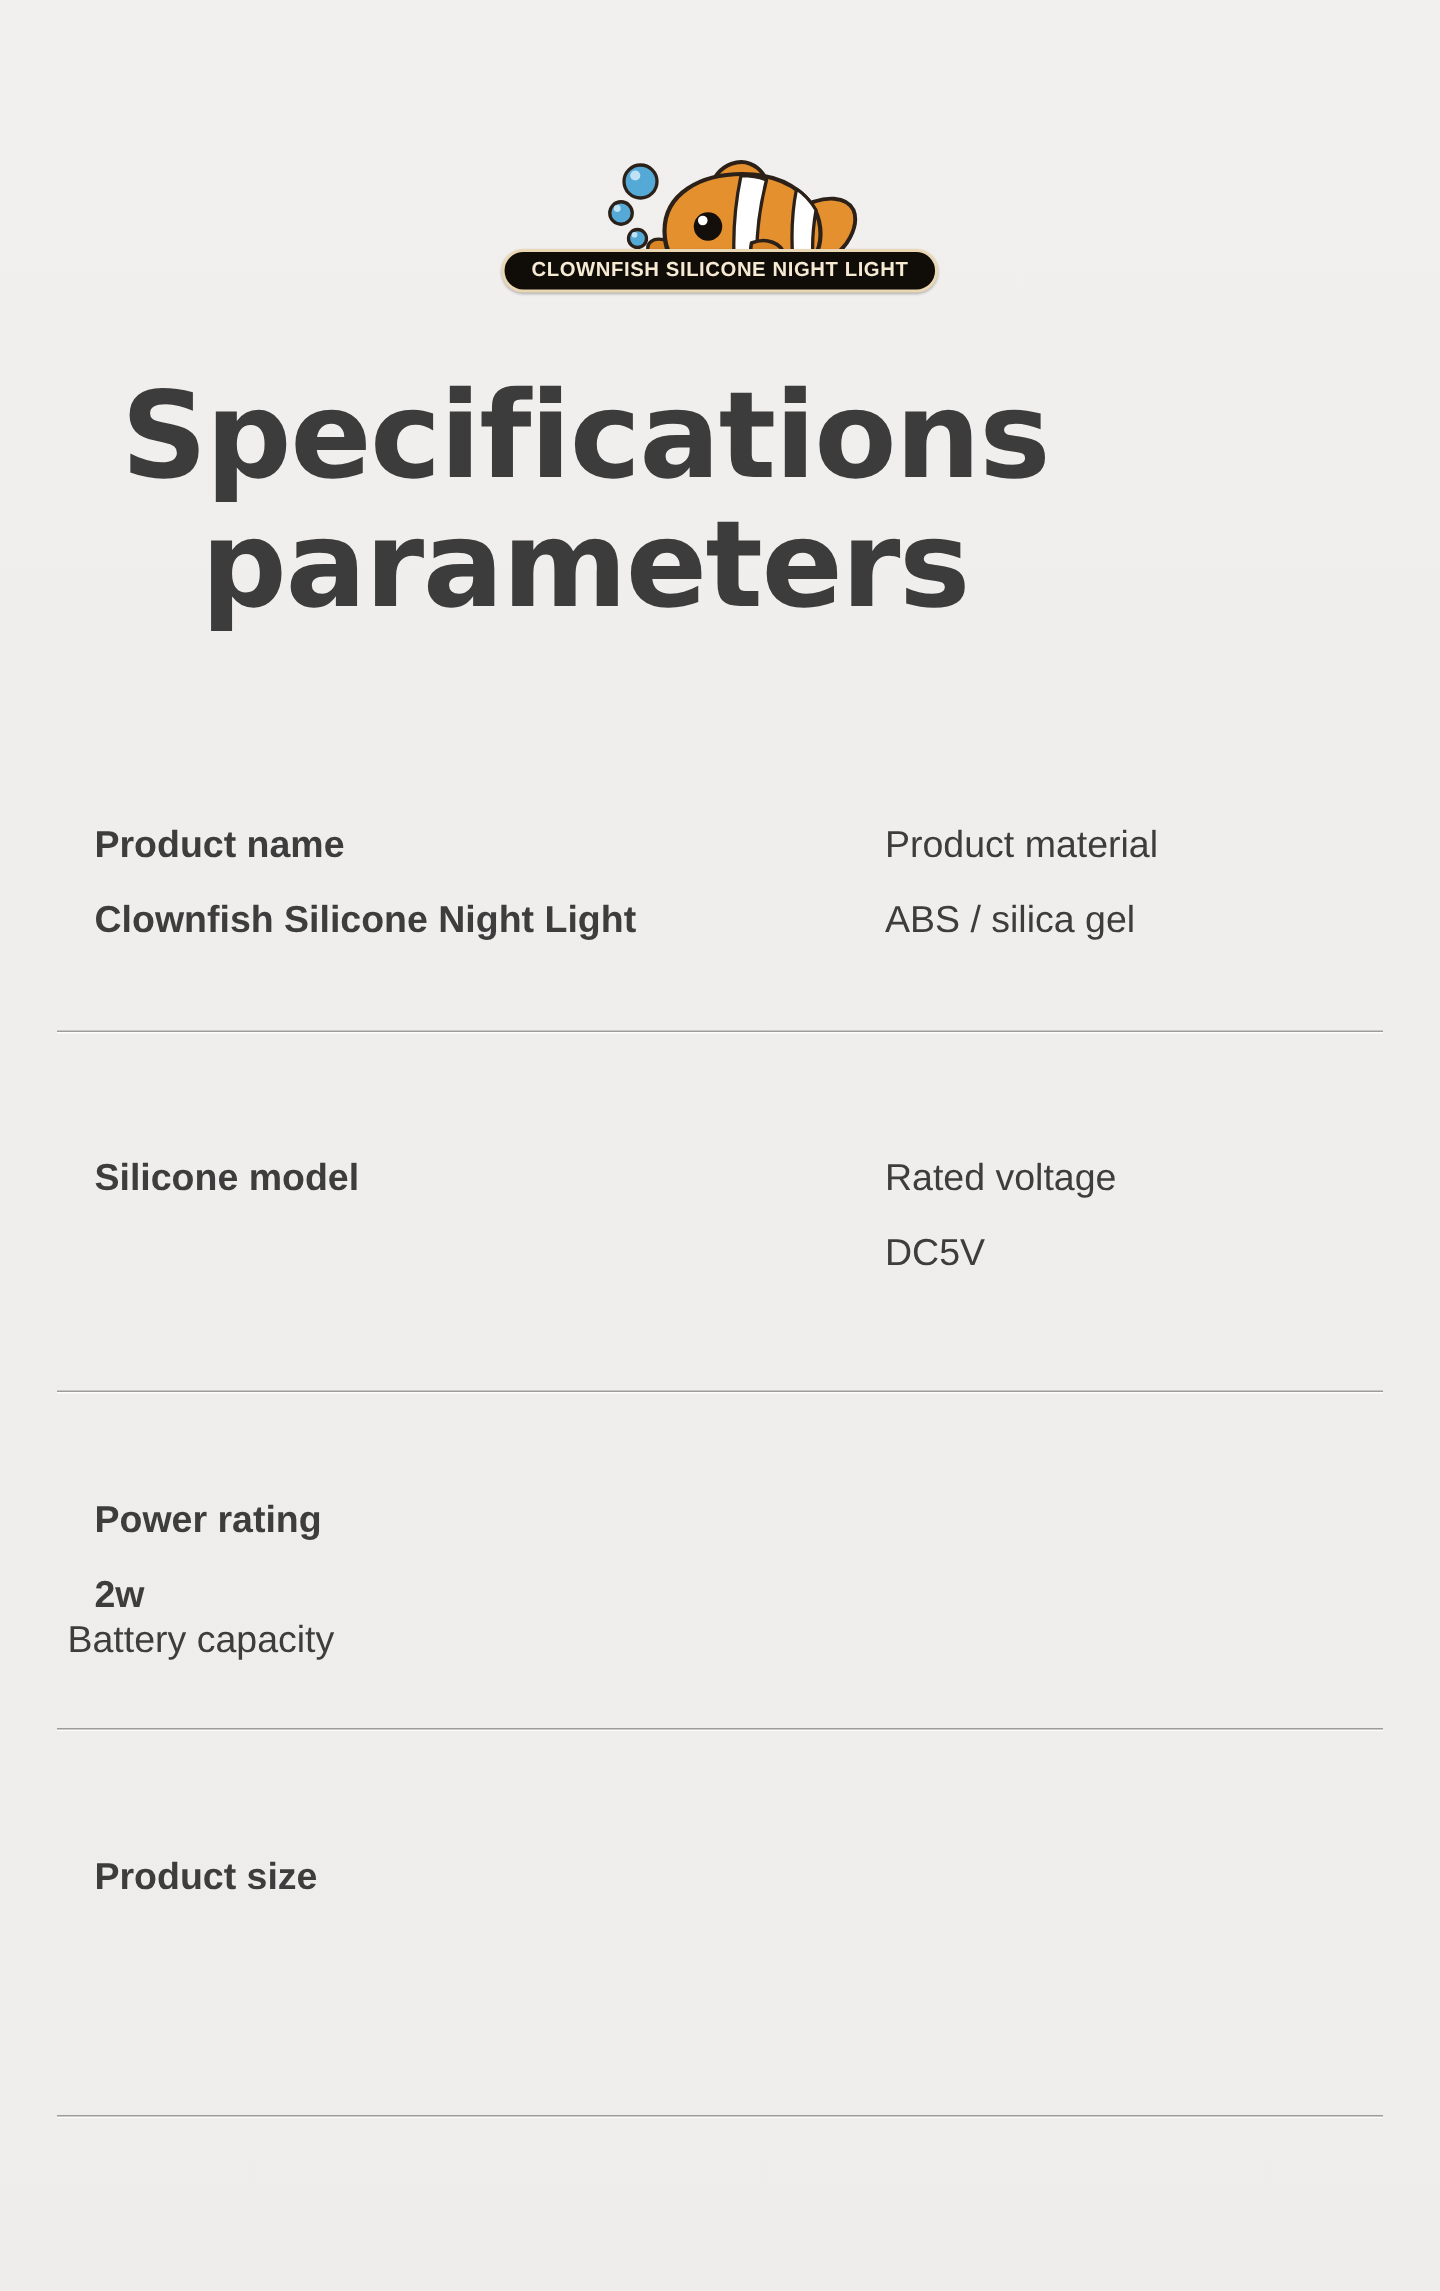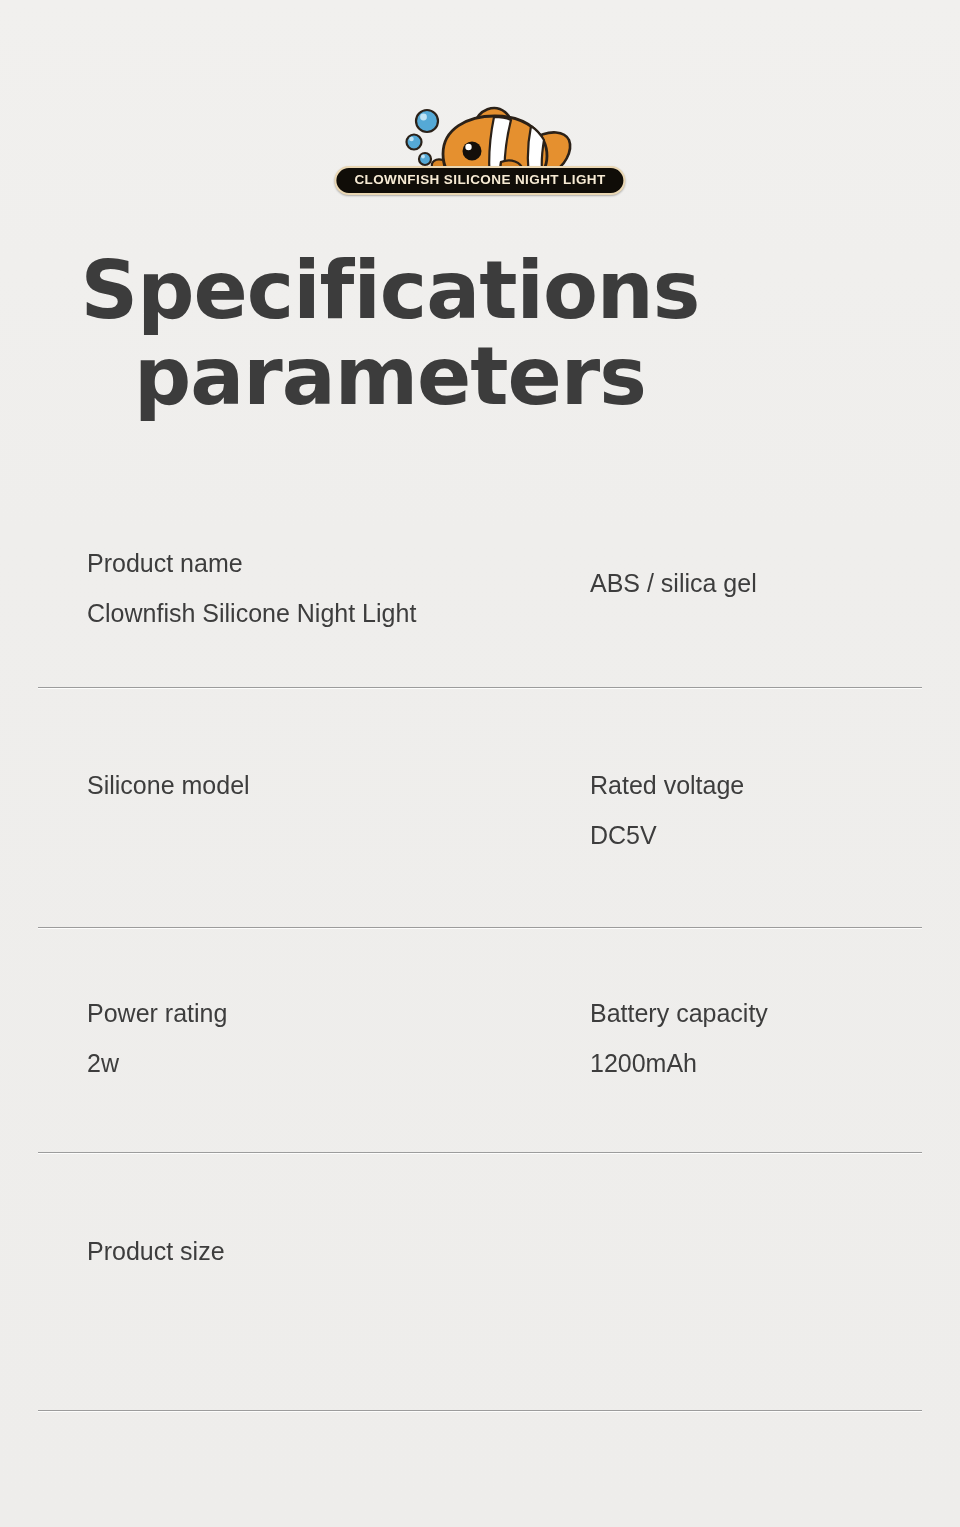--- a/index.html
+++ b/index.html
@@ -86,21 +86,21 @@
     width: 960px;
   }
   .spec-row {
     position: relative;
     display: flex;
     align-items: flex-start;
   }
   .spec-cell {
     box-sizing: border-box;
   }
-  .spec-cell.left  { width: 545px; padding-left: 87px; }
+  .spec-cell.left  { width: 545px; padding-left: 63px; font-weight: bold; }
   .spec-cell.right { width: 415px; padding-left: 45px; }
   .spec-label {
     display: block;
     font-family: "Liberation Sans", sans-serif;
     font-size: 25px;
     line-height: 30px;
     color: #3d3d3d;
     white-space: nowrap;
   }
   .spec-value {
@@ -121,21 +121,21 @@
     box-shadow: 0 1px 0 rgba(255,255,255,0.85);
   }
   
   .d1 { top: 687px; }
   .d2 { top: 927px; }
   .d3 { top: 1152px; }
   .d4 { top: 1410px; }
 
   .r1 { top: 0px; }
   .r2 { top: 222px; }
-  .r3 { top: 450px; }
+  .r3 { top: 450px; flex-direction: column; }
   .r4 { top: 688px; align-items: flex-end; }
   .spec-row { position: absolute; left: 0; width: 960px; }
 </style>
 </head>
 <body>
 
 <div class="page">
 
   <div class="brand">
 
@@ -181,20 +181,21 @@
   </div>
 
   <div class="specs">
 
     <div class="spec-row r1">
       <div class="spec-cell left">
         <span class="spec-label">Product name</span>
         <span class="spec-value">Clownfish Silicone Night Light</span>
       </div>
       <div class="spec-cell right">
+        <span class="spec-label">Product material</span>
         <span class="spec-value">ABS / silica gel</span>
       </div>
     </div>
 
     <div class="spec-row r2">
       <div class="spec-cell left">
         <span class="spec-label">Silicone model</span>
       </div>
       <div class="spec-cell right">
         <span class="spec-label">Rated voltage</span>
@@ -202,21 +203,20 @@
       </div>
     </div>
 
     <div class="spec-row r3">
       <div class="spec-cell left">
         <span class="spec-label">Power rating</span>
         <span class="spec-value">2w</span>
       </div>
       <div class="spec-cell right">
         <span class="spec-label">Battery capacity</span>
-        <span class="spec-value">1200mAh</span>
       </div>
     </div>
 
     <div class="spec-row r4">
       <div class="spec-cell left">
         <span class="spec-label">Product size</span>
       </div>
       <div class="spec-cell right">
         <span class="spec-label"></span>
         <span class="spec-value"></span>

